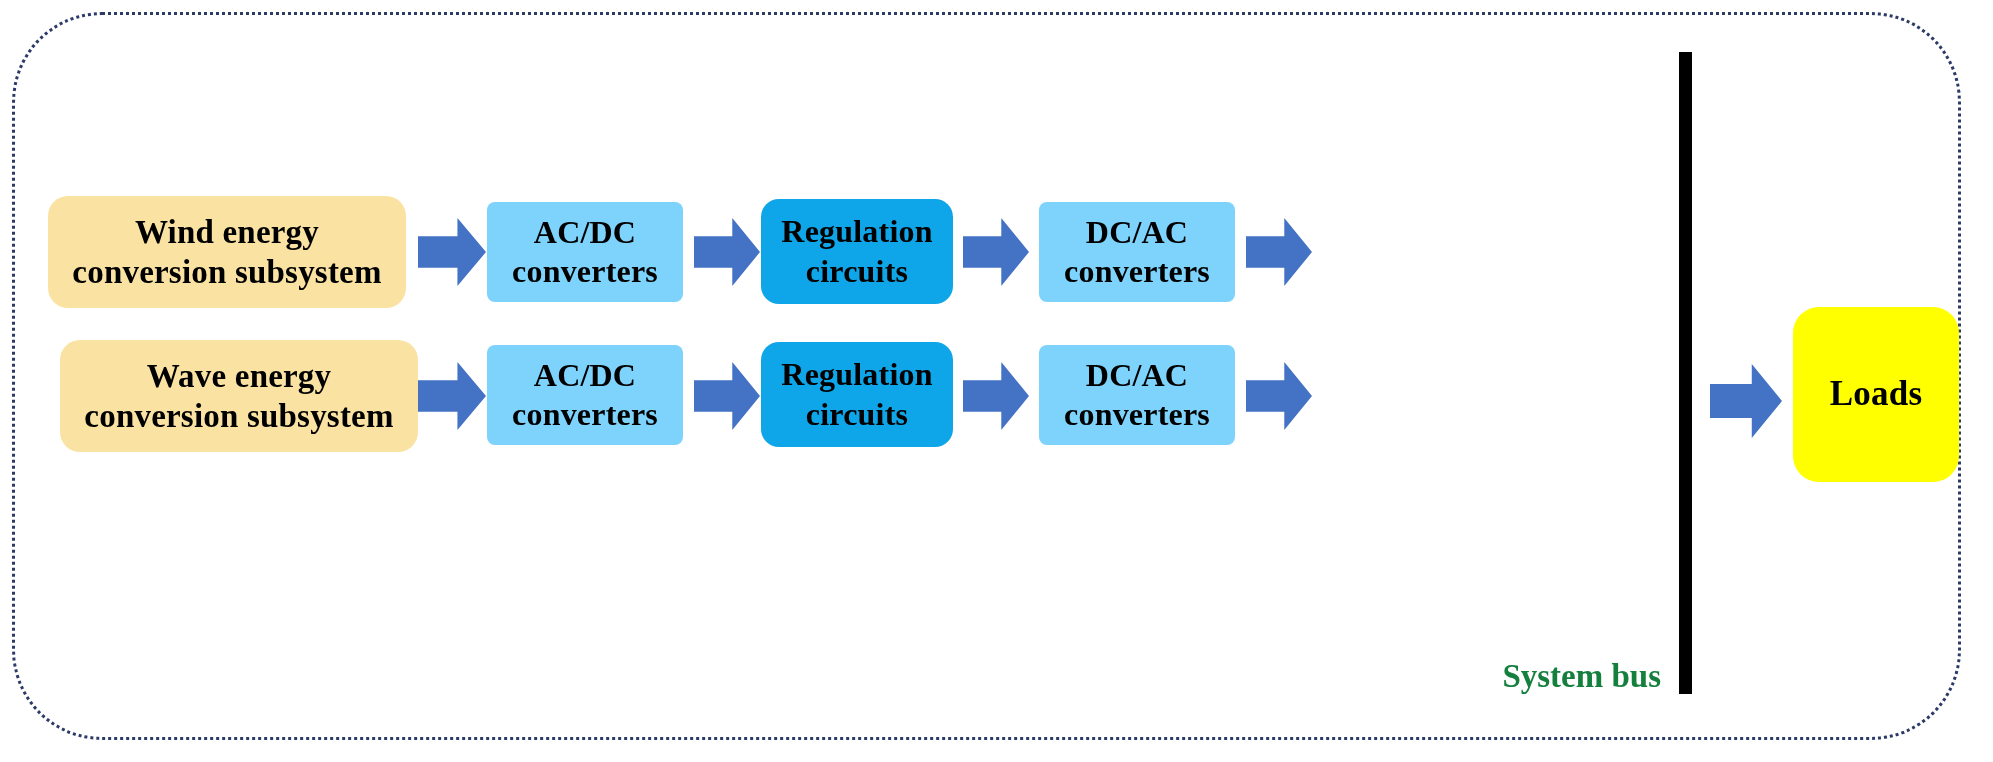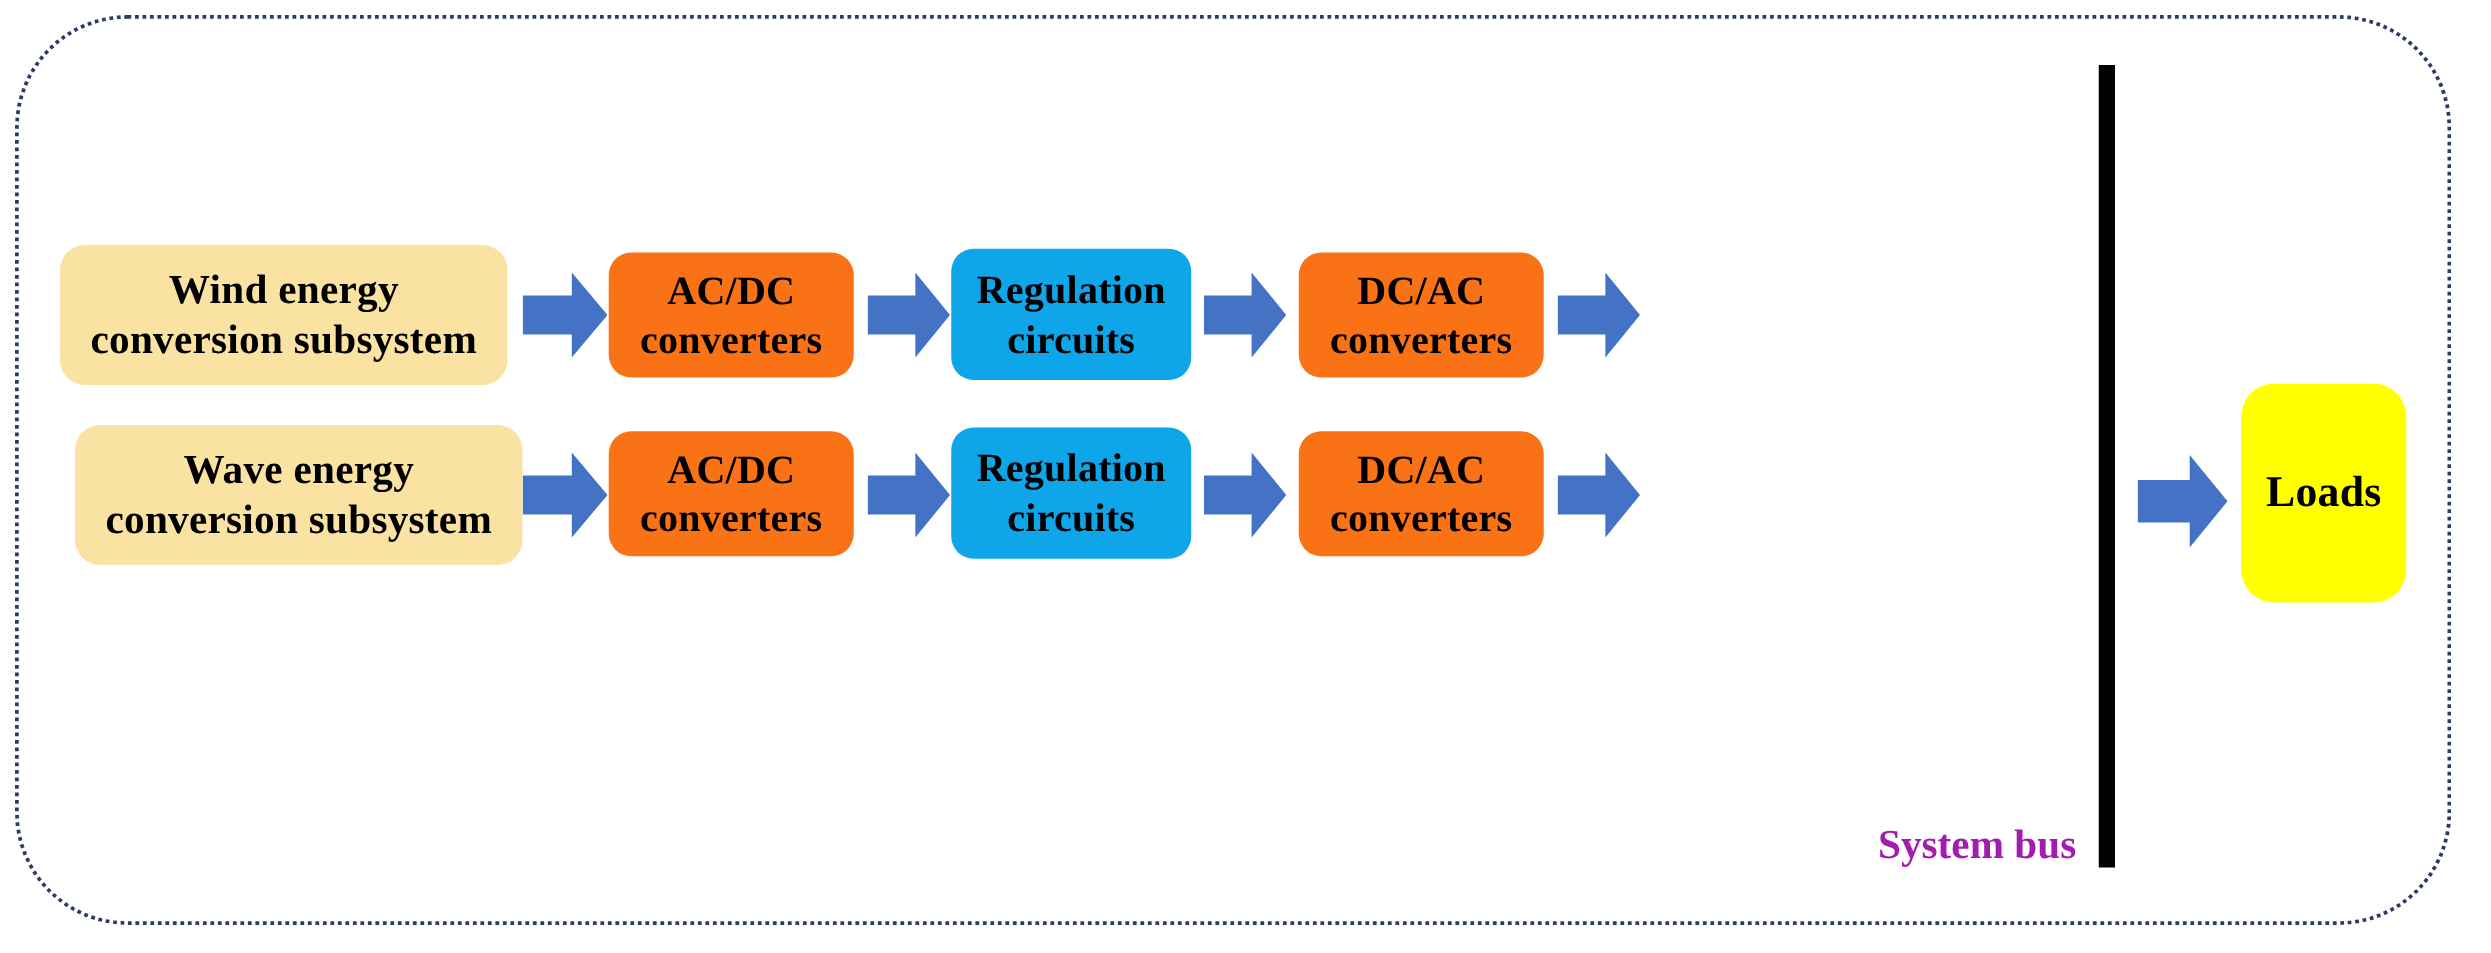--- a/index.html
+++ b/index.html
@@ -48,22 +48,22 @@
     letter-spacing: 0.2px;
   }
   .block .ln { display: block; white-space: nowrap; }
 
   .block.src {
     background: #FAE3A2;
     border-radius: 20px;
     font-size: 33px;
   }
   .block.conv {
-    background: #f97316;
-    border-radius: 18px;
+    background: #7dd3fc;
+    border-radius: 8px;
     font-size: 32px;
   }
   .block.reg {
     background: #0ea5e9;
     border-radius: 18px;
     font-size: 32px;
   }
   .block.loads {
     background: #FFFF00;
     border-radius: 26px;
@@ -79,21 +79,21 @@
 
   
   .bus-line {
     position: absolute;
     background: #000000;
   }
   .bus-label {
     position: absolute;
     font-weight: bold;
     font-size: 33px;
-    color: #a21caf;
+    color: #15803d;
     white-space: nowrap;
     text-align: right;
   }
 </style>
 </head>
 <body>
 
 <div id="canvas">
 
   <div class="outer-boundary"></div>
@@ -153,17 +153,17 @@
   </div>
 
   <div class="arrow" style="left:1246px; top:362px; width:66px; height:68px;"></div>
 
   <div class="bus-line" style="left:1679px; top:52px; width:13px; height:642px;"></div>
 
   <div class="bus-label" style="left:1396px; top:658px; width:265px;">System bus</div>
 
   <div class="arrow" style="left:1710px; top:364px; width:72px; height:74px;"></div>
 
-  <div class="block loads" style="left:1793px; top:307px; width:132px; height:175px;">
+  <div class="block loads" style="left:1793px; top:307px; width:166px; height:175px;">
     <span class="ln">Loads</span>
   </div>
 
 </div>
 
 </body></html>

